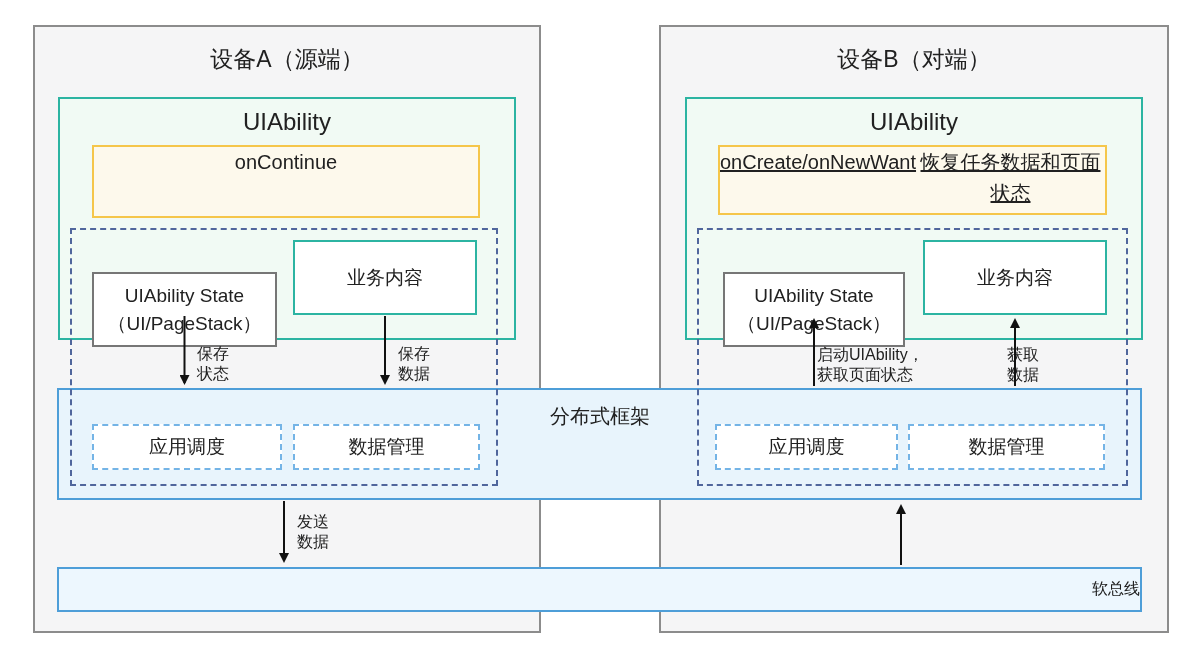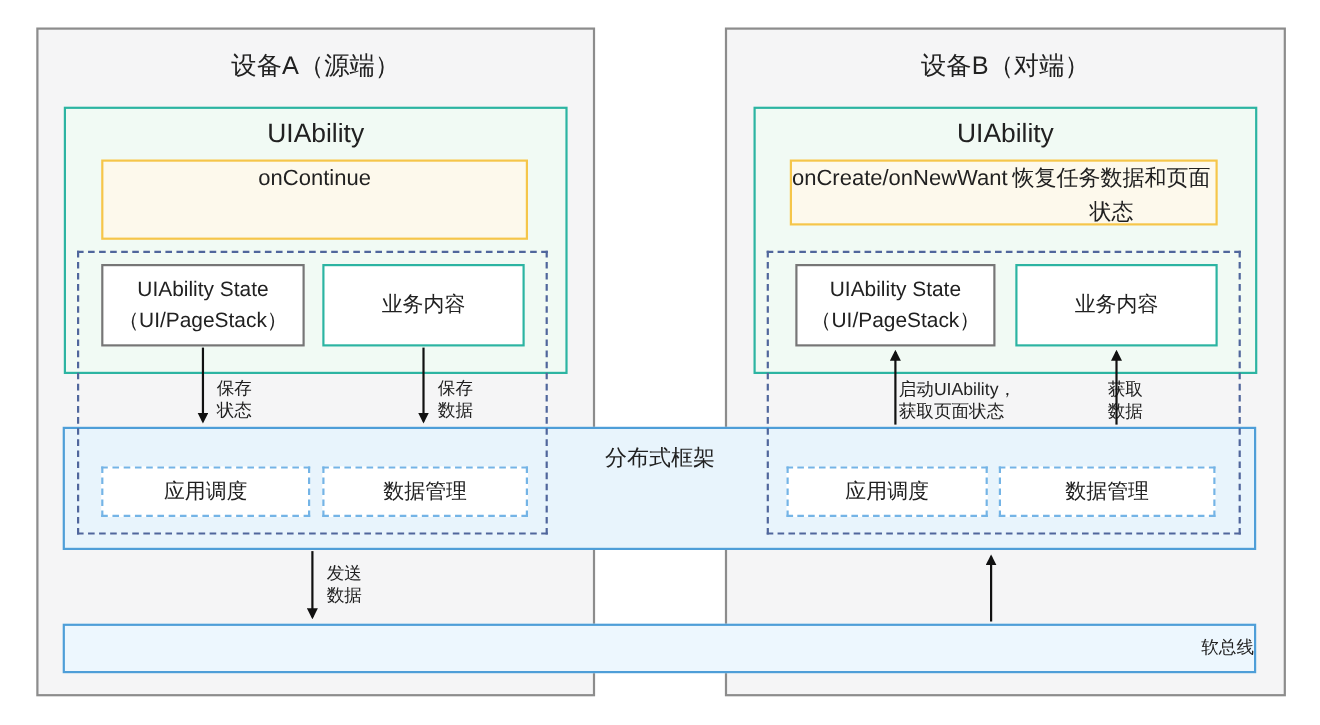--- a/index.html
+++ b/index.html
@@ -26,26 +26,26 @@
   .uia-b{ left:685px; top:97px; width:458px; height:243px; }
   .uia-label{ text-align:center; font-size:24px; }
   .uia-label-a{ left:58px; top:108px; width:458px; }
   .uia-label-b{ left:685px; top:108px; width:458px; }
 
   
   .cb{ border:2px solid var(--yellow-border,#f5c64a); background:var(--cream-bg,#fdf9ec);
        display:flex; flex-direction:row; justify-content:center;
        text-align:center; font-size:20px; line-height:31px; }
   .cb-a{ left:92px; top:145px; width:388px; height:73px; }
-  .cb-b{ left:718px; top:145px; width:389px; height:60px; }
+  .cb-b{ left:718px; top:145px; width:389px; height:70px;text-decoration:underline; }
 
   
   .cell{ background:#ffffff; display:flex; flex-direction:column; justify-content:center;
          text-align:center; font-size:19px; line-height:28px; }
-  .state{ border:2px solid var(--gray-border,#767676); }
+  .state{ border:2px solid var(--gray-border,#767676);margin-top:32px; }
   .biz{ border:2px solid var(--teal-border,#2cb4a2); }
   .state-a{ left:92px; top:240px; width:185px; height:75px; }
   .biz-a{ left:293px; top:240px; width:184px; height:75px; }
   .state-b{ left:723px; top:240px; width:182px; height:75px; }
   .biz-b{ left:923px; top:240px; width:184px; height:75px; }
 
   
   .fw{ left:57px; top:388px; width:1085px; height:112px;
        border:2px solid var(--blue-border,#4e9ed8); background:var(--blue-bg,#e8f4fc); }
   .fw-label{ left:500px; top:403px; width:200px; text-align:center; font-size:20px; }

